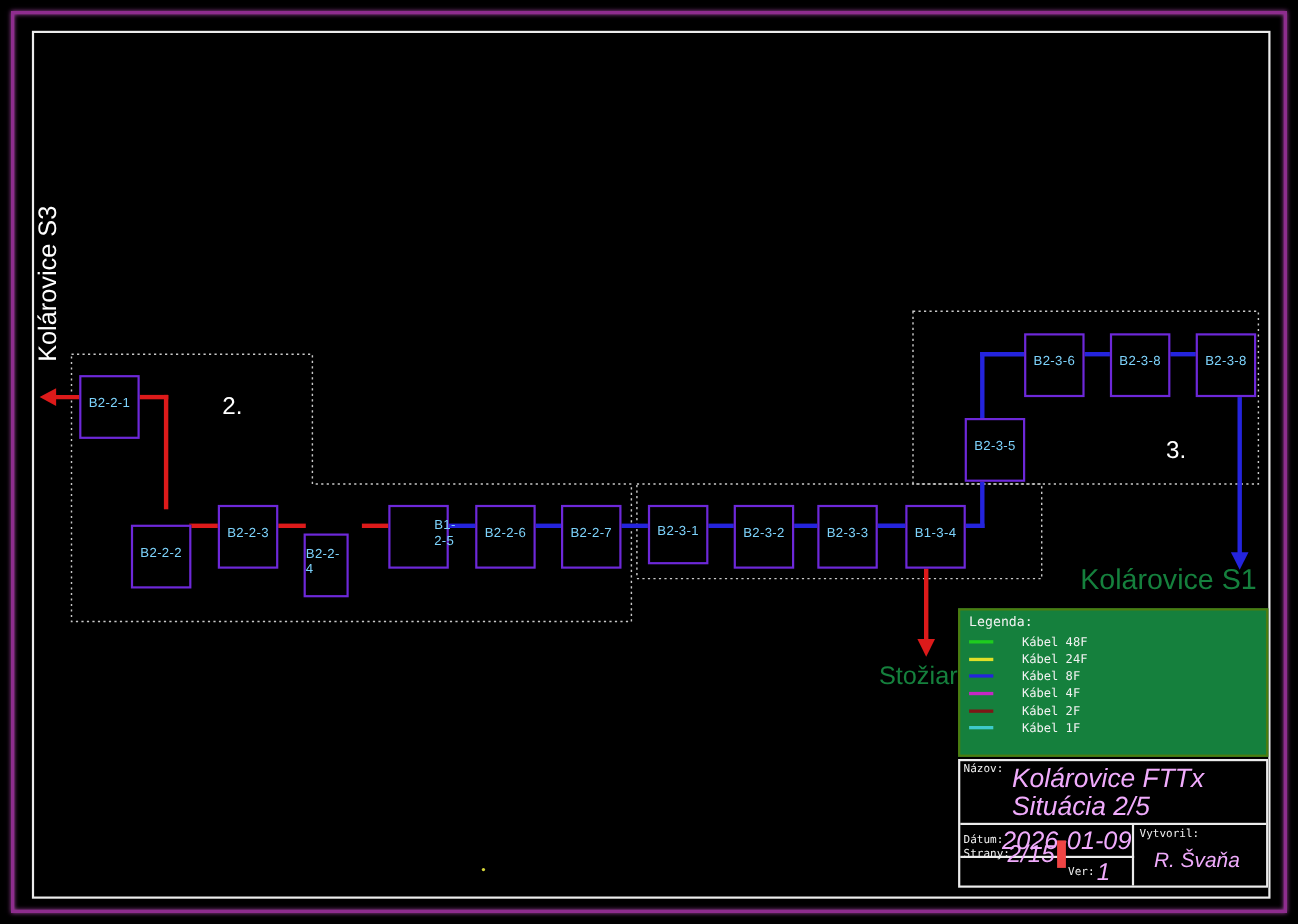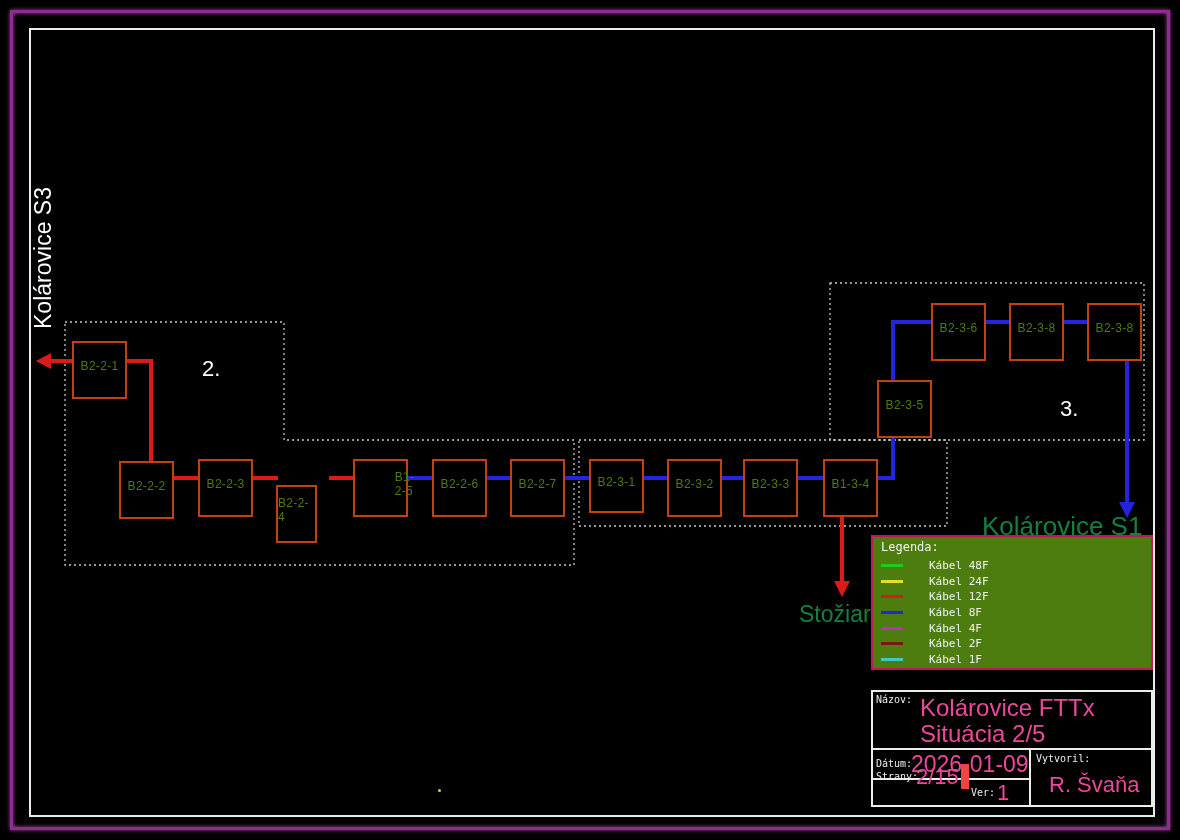--- a/index.html
+++ b/index.html
@@ -4,47 +4,47 @@
 <style>
   html,body{margin:0;padding:0;background:#000;}
   #stage{position:relative;width:1180px;height:840px;background:#000;overflow:hidden;
          font-family:"Liberation Sans",sans-serif;color:#f2f2f2;}
   .outer-frame{position:absolute;left:10px;top:10px;width:1154px;height:814px;
                border:3px solid #8e2d8e;box-shadow:0 0 4px #a343a3, inset 0 0 4px #a343a3;}
   .inner-frame{position:absolute;left:29px;top:28px;width:1122px;height:785px;
                border:2px solid #ececec;}
   #wires{position:absolute;left:0;top:0;width:1180px;height:840px;}
   #wires .region{fill:none;stroke:#c9c9c9;stroke-width:1.3;stroke-dasharray:2 3;}
-  .node{position:absolute;box-sizing:border-box;border:2px solid #c2410c;background:#000;
-        color:#4d7c0f;font-size:12px;display:flex;align-items:center;justify-content:center;
+  .node{position:absolute;box-sizing:border-box;border:2px solid #6d28d9;background:#000;
+        color:#7dd3fc;font-size:12px;display:flex;align-items:center;justify-content:center;
         padding-bottom:8px;letter-spacing:0.3px;}
   .vlabel{position:absolute;left:-37px;top:243px;width:160px;height:30px;line-height:30px;
           transform:rotate(-90deg);font-size:23px;color:#fff;text-align:center;white-space:nowrap;}
   .arealabel{position:absolute;font-size:22px;color:#fff;}
   .biglabel{position:absolute;color:#15803d;white-space:nowrap;}
   .dot{position:absolute;width:3px;height:3px;border-radius:50%;}
   
-  .legend{position:absolute;left:871px;top:535px;width:278px;height:131px;
-          border:2px solid #be185d;background:#4d7c0f;}
+  .legend{position:absolute;left:871px;top:553px;width:278px;height:131px;
+          border:2px solid #4d7c0f;background:#15803d;}
   .legend-title{position:absolute;left:8px;top:3px;font:12px "DejaVu Sans Mono",monospace;color:#f2f2f2;}
   .legend-items{position:absolute;left:8px;top:21px;right:6px;}
   .legend-row{display:flex;align-items:center;height:15.6px;gap:26px;}
   .swatch{display:inline-block;width:22px;height:3px;}
   .legend-label{font:11px "DejaVu Sans Mono",monospace;color:#f2f2f2;}
   
   .tblock{position:absolute;left:871px;top:690px;width:278px;height:113px;
           border:2px solid #ececec;background:#000;}
   .tb-cell{position:absolute;box-sizing:border-box;}
   .tb-nazov{left:0;top:0;width:278px;height:58px;border-bottom:2px solid #ececec;}
   .tb-datum{left:0;top:58px;width:158px;height:30px;border-right:2px solid #ececec;border-bottom:2px solid #ececec;}
   .tb-vytvoril{left:158px;top:58px;width:120px;height:55px;}
   .tb-strany{left:0;top:72px;width:96px;height:25px;border-right:8px solid #ef4444;}
   .tb-ver{left:94px;top:88px;width:64px;height:25px;border-right:2px solid #ececec;}
   .tb-label{position:absolute;font:10px "DejaVu Sans Mono",monospace;color:#eee;}
-  .tb-val{position:absolute;color:#ec4899;}
+  .tb-val{position:absolute;color:#f0abfc;font-style:italic;}
 </style>
 </head>
 <body>
 
 <div id="stage">
 
   <div class="outer-frame"></div>
   <div class="inner-frame"></div>
 
   <svg id="wires" viewBox="0 0 1180 840">
@@ -71,21 +71,21 @@
       <line x1="986" y1="322" x2="1009" y2="322" stroke="#2424dd" stroke-width="4" stroke-linecap="square"></line>
       <line x1="1064" y1="322" x2="1087" y2="322" stroke="#2424dd" stroke-width="4" stroke-linecap="square"></line>
       <line x1="1127" y1="361" x2="1127" y2="503" stroke="#2424dd" stroke-width="4" stroke-linecap="square"></line>
       <polygon points="51,353 51,369 36,361" fill="#dd1a1a"></polygon>
       <polygon points="834,581 850,581 842,597" fill="#dd1a1a"></polygon>
       <polygon points="1119,502 1135,502 1127,518" fill="#2424dd"></polygon>
     </svg>
 
   <div id="nodes">
       <div class="node" style="left: 72px; top: 341px; width: 55px; height: 58px;">B2-2-1</div>
-      <div class="node" style="left: 119px; top: 461px; width: 55px; height: 58px;">B2-2-2</div>
+      <div class="node" style="left: 119px; top: 477px; width: 55px; height: 58px;">B2-2-2</div>
       <div class="node" style="left: 198px; top: 459px; width: 55px; height: 58px;">B2-2-3</div>
       <div class="node" style="left: 276px; top: 485px; width: 41px; height: 58px;">B2-2-4</div>
       <div class="node" style="left: 353px; top: 459px; width: 55px; height: 58px; padding-left: 48px;">B1-2-5</div>
       <div class="node" style="left: 432px; top: 459px; width: 55px; height: 58px;">B2-2-6</div>
       <div class="node" style="left: 510px; top: 459px; width: 55px; height: 58px;">B2-2-7</div>
       <div class="node" style="left: 589px; top: 459px; width: 55px; height: 54px;">B2-3-1</div>
       <div class="node" style="left: 667px; top: 459px; width: 55px; height: 58px;">B2-3-2</div>
       <div class="node" style="left: 743px; top: 459px; width: 55px; height: 58px;">B2-3-3</div>
       <div class="node" style="left: 823px; top: 459px; width: 55px; height: 58px;">B1-3-4</div>
       <div class="node" style="left: 877px; top: 380px; width: 55px; height: 58px;">B2-3-5</div>
@@ -107,24 +107,20 @@
     <div class="legend-items" id="legend-items">
         <div class="legend-row">
           <span class="swatch" style="background: rgb(30, 204, 30);"></span>
           <span class="legend-label">Kábel 48F</span>
         </div>
         <div class="legend-row">
           <span class="swatch" style="background: rgb(224, 224, 40);"></span>
           <span class="legend-label">Kábel 24F</span>
         </div>
         <div class="legend-row">
-          <span class="swatch" style="background: rgb(221, 26, 26);"></span>
-          <span class="legend-label">Kábel 12F</span>
-        </div>
-        <div class="legend-row">
           <span class="swatch" style="background: rgb(36, 36, 221);"></span>
           <span class="legend-label">Kábel 8F</span>
         </div>
         <div class="legend-row">
           <span class="swatch" style="background: rgb(196, 40, 196);"></span>
           <span class="legend-label">Kábel 4F</span>
         </div>
         <div class="legend-row">
           <span class="swatch" style="background: rgb(125, 22, 22);"></span>
           <span class="legend-label">Kábel 2F</span>
@@ -143,21 +139,21 @@
         <div>Kolárovice FTTx</div>
         <div>Situácia 2/5</div>
       </div>
     </div>
     <div class="tb-cell tb-datum">
       <span class="tb-label" style="left:3px;top:8px;">Dátum:</span>
       <span class="tb-val" style="left:38px;top:1px;font-size:23px;">2026-01-09</span>
     </div>
     <div class="tb-cell tb-vytvoril">
       <span class="tb-label" style="left:5px;top:3px;">Vytvoril:</span>
-      <span class="tb-val" style="left:18px;top:22px;font-size:22px;">R. Švaňa</span>
+      <span class="tb-val" style="left:18px;top:22px;font-size:19px;">R. Švaňa</span>
     </div>
     <div class="tb-cell tb-strany">
       <span class="tb-label" style="left:3px;top:7px;">Strany:</span>
       <span class="tb-val" style="left:43px;top:0px;font-size:22px;">2/15</span>
     </div>
     <div class="tb-cell tb-ver">
       <span class="tb-label" style="left:4px;top:7px;">Ver:</span>
       <span class="tb-val" style="left:30px;top:0px;font-size:22px;">1</span>
     </div>
   </div>

